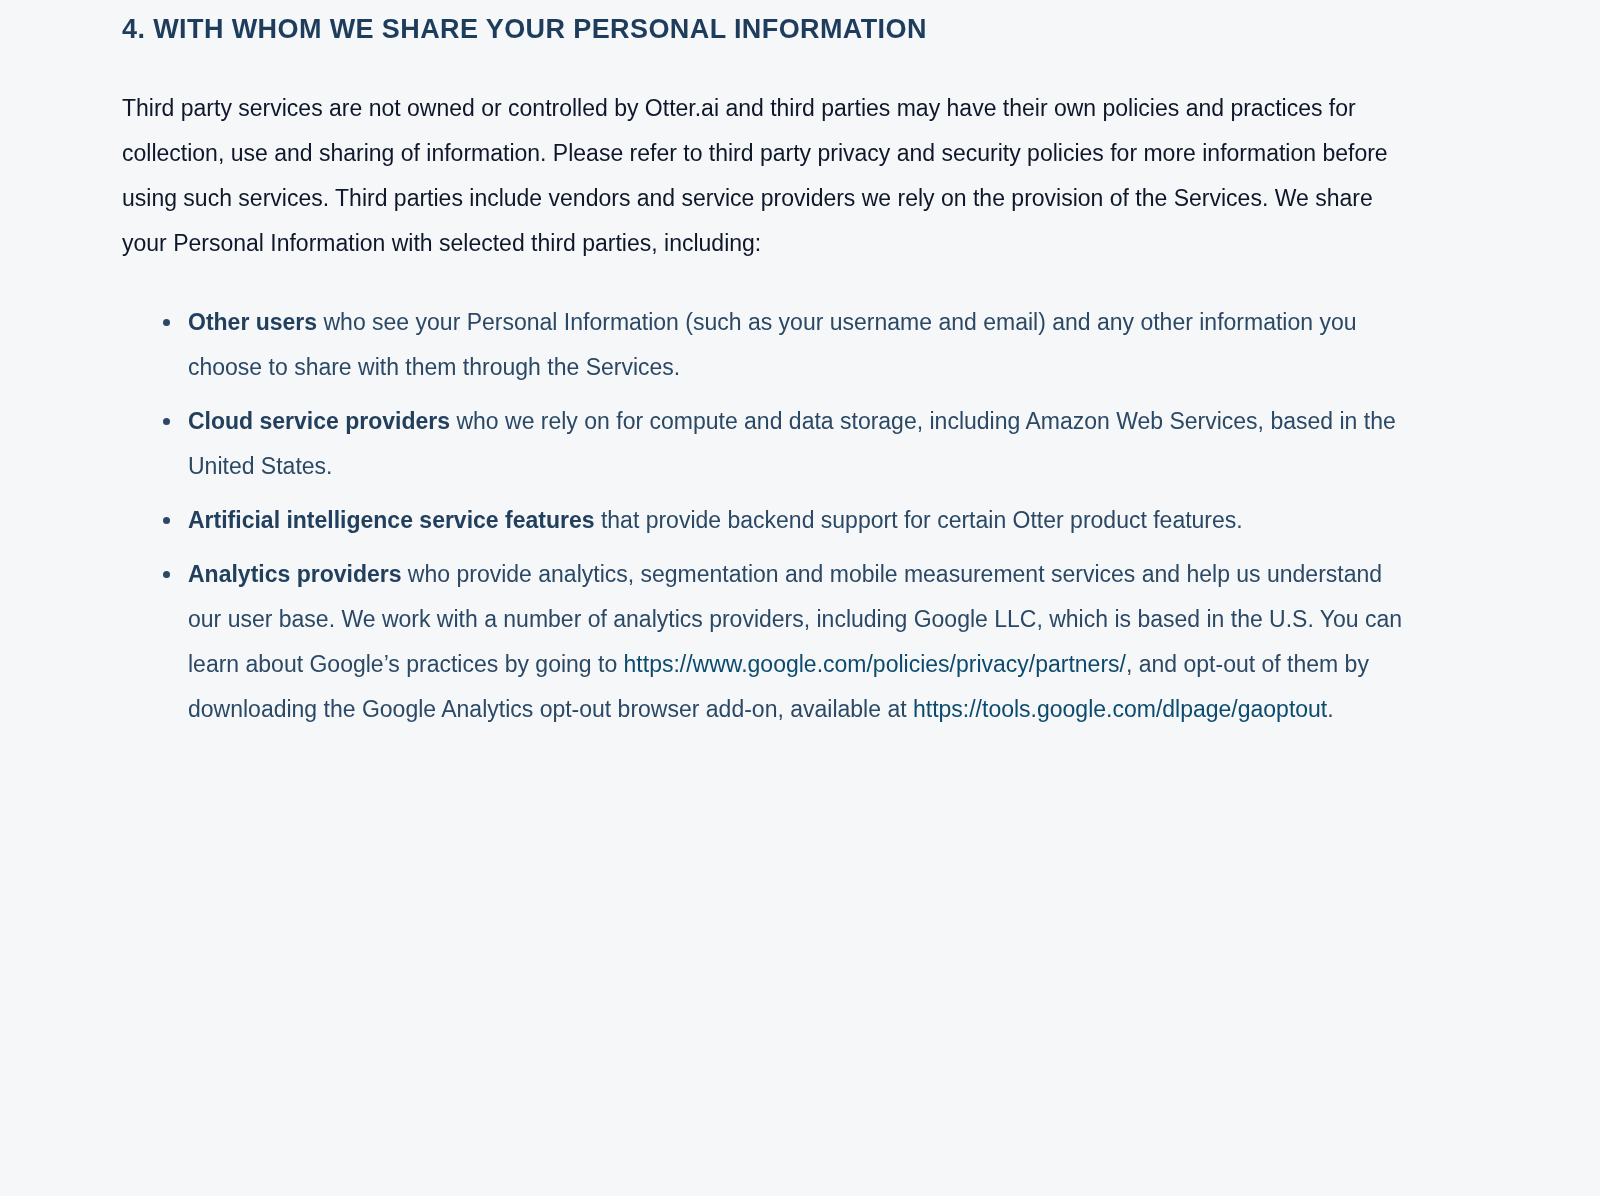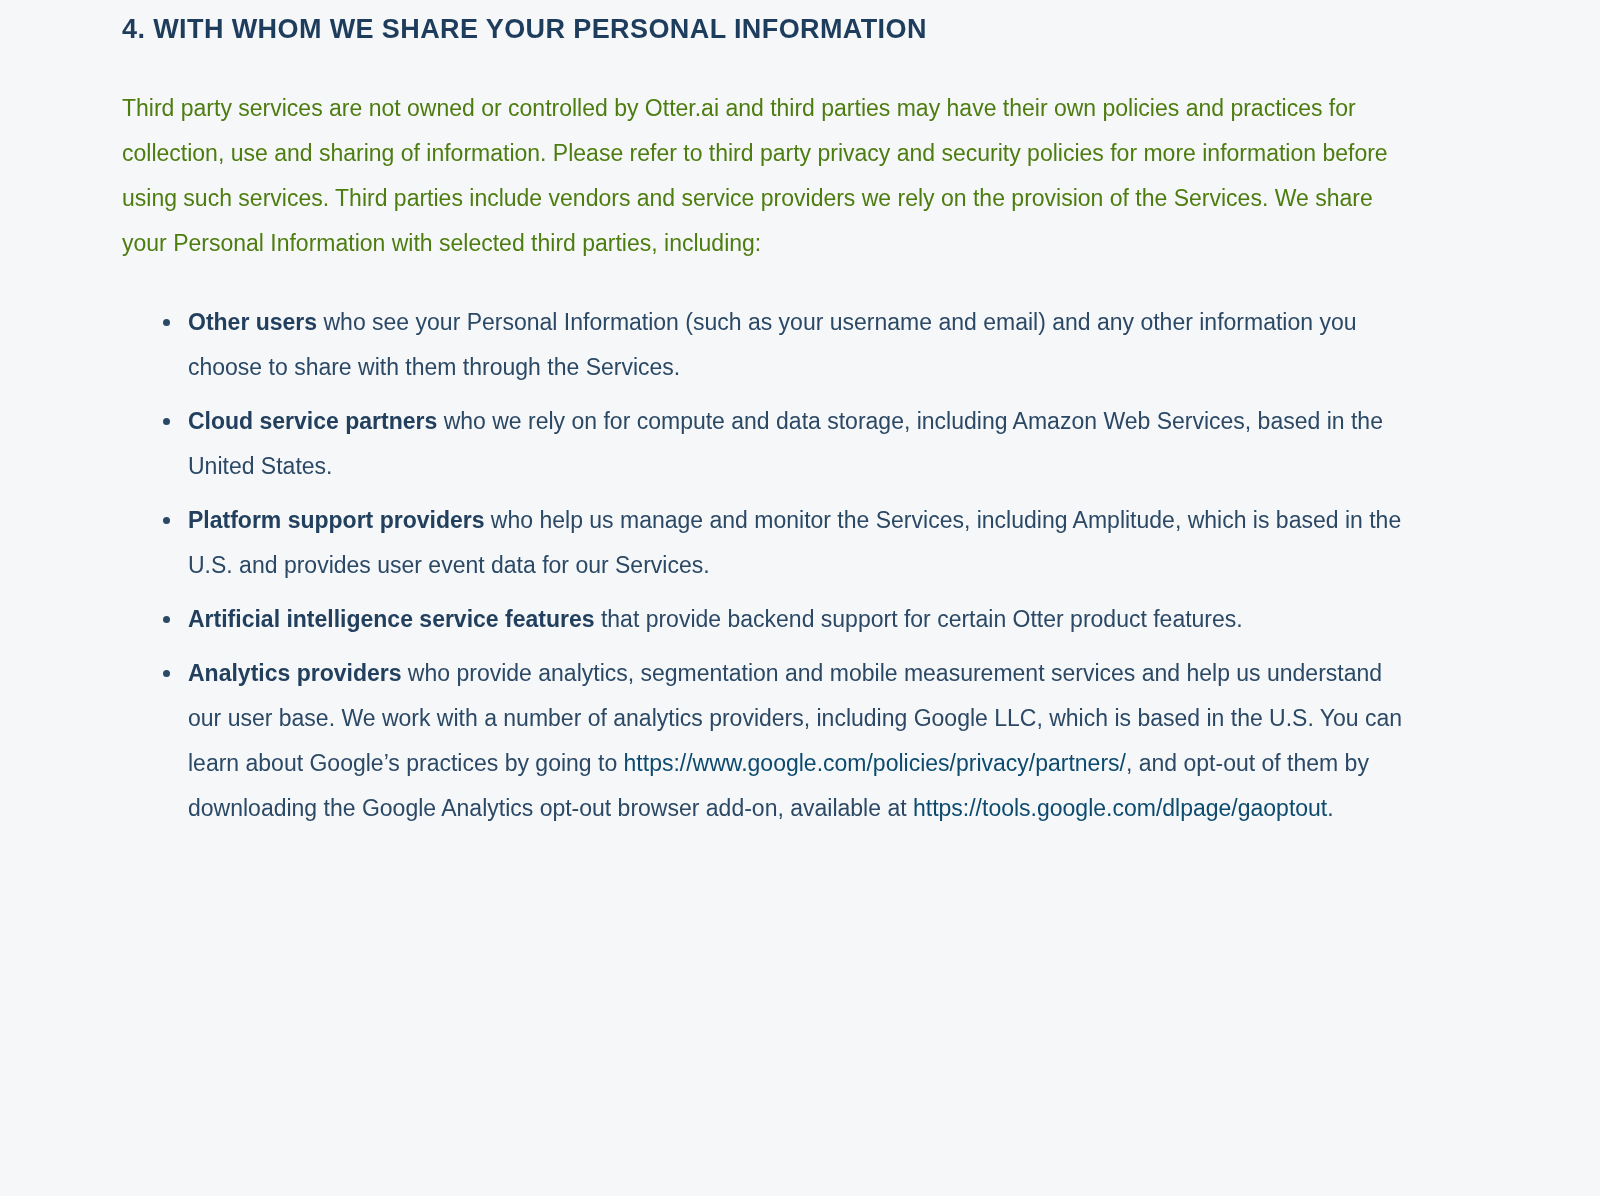--- a/index.html
+++ b/index.html
@@ -26,21 +26,21 @@
     line-height: 34px;
     font-weight: 700;
     letter-spacing: 0.4px;
     color: #1e3c5c;
   }
   .intro {
     margin: 40px 0 0 0;
     font-size: 23px;
     line-height: 45px;
     font-weight: 400;
-    color: #4d7c0f;
+    color: #0f172a;
     max-width: 1285px;
   }
   ul.share-list {
     list-style: none;
     margin: 34px 0 0 0;
     padding: 0 0 0 66px;
   }
   ul.share-list li {
     position: relative;
     font-size: 23px;
@@ -71,19 +71,18 @@
 </style>
 </head>
 <body>
 
 <div class="page">
   <div class="content">
     <h2 class="section-heading">4. WITH WHOM WE SHARE YOUR PERSONAL INFORMATION</h2>
     <p class="intro">Third party services are not owned or controlled by Otter.ai and third parties may have their own policies and practices for collection, use and sharing of information. Please refer to third party privacy and security policies for more information before using such services. Third parties include vendors and service providers we rely on the provision of the Services. We share your Personal Information with selected third parties, including:</p>
     <ul class="share-list">
         <li><span class="dot"></span><b>Other users</b><span> who see your Personal Information (such as your username and email) and any other information you choose to share with them through the Services.</span></li>
-        <li><span class="dot"></span><b>Cloud service partners</b><span> who we rely on for compute and data storage, including Amazon Web Services, based in the United States.</span></li>
-        <li><span class="dot"></span><b>Platform support providers</b><span> who help us manage and monitor the Services, including Amplitude, which is based in the U.S. and provides user event data for our Services.</span></li>
+        <li><span class="dot"></span><b>Cloud service providers</b><span> who we rely on for compute and data storage, including Amazon Web Services, based in the United States.</span></li>
         <li><span class="dot"></span><b>Artificial intelligence service features</b><span> that provide backend support for certain Otter product features.</span></li>
         <li><span class="dot"></span><b>Analytics providers</b><span> who provide analytics, segmentation and mobile measurement services and help us understand our user base. We work with a number of analytics providers, including Google LLC, which is based in the U.S. You can learn about Google’s practices by going to </span><a class="inline-link" href="#">https://www.google.com/policies/privacy/partners/</a><span>, and opt-out of them by downloading the Google Analytics opt-out browser add-on, available at </span><a class="inline-link" href="#">https://tools.google.com/dlpage/gaoptout</a><span>.</span></li>
       </ul>
   </div>
 </div>
 
 </body></html>

